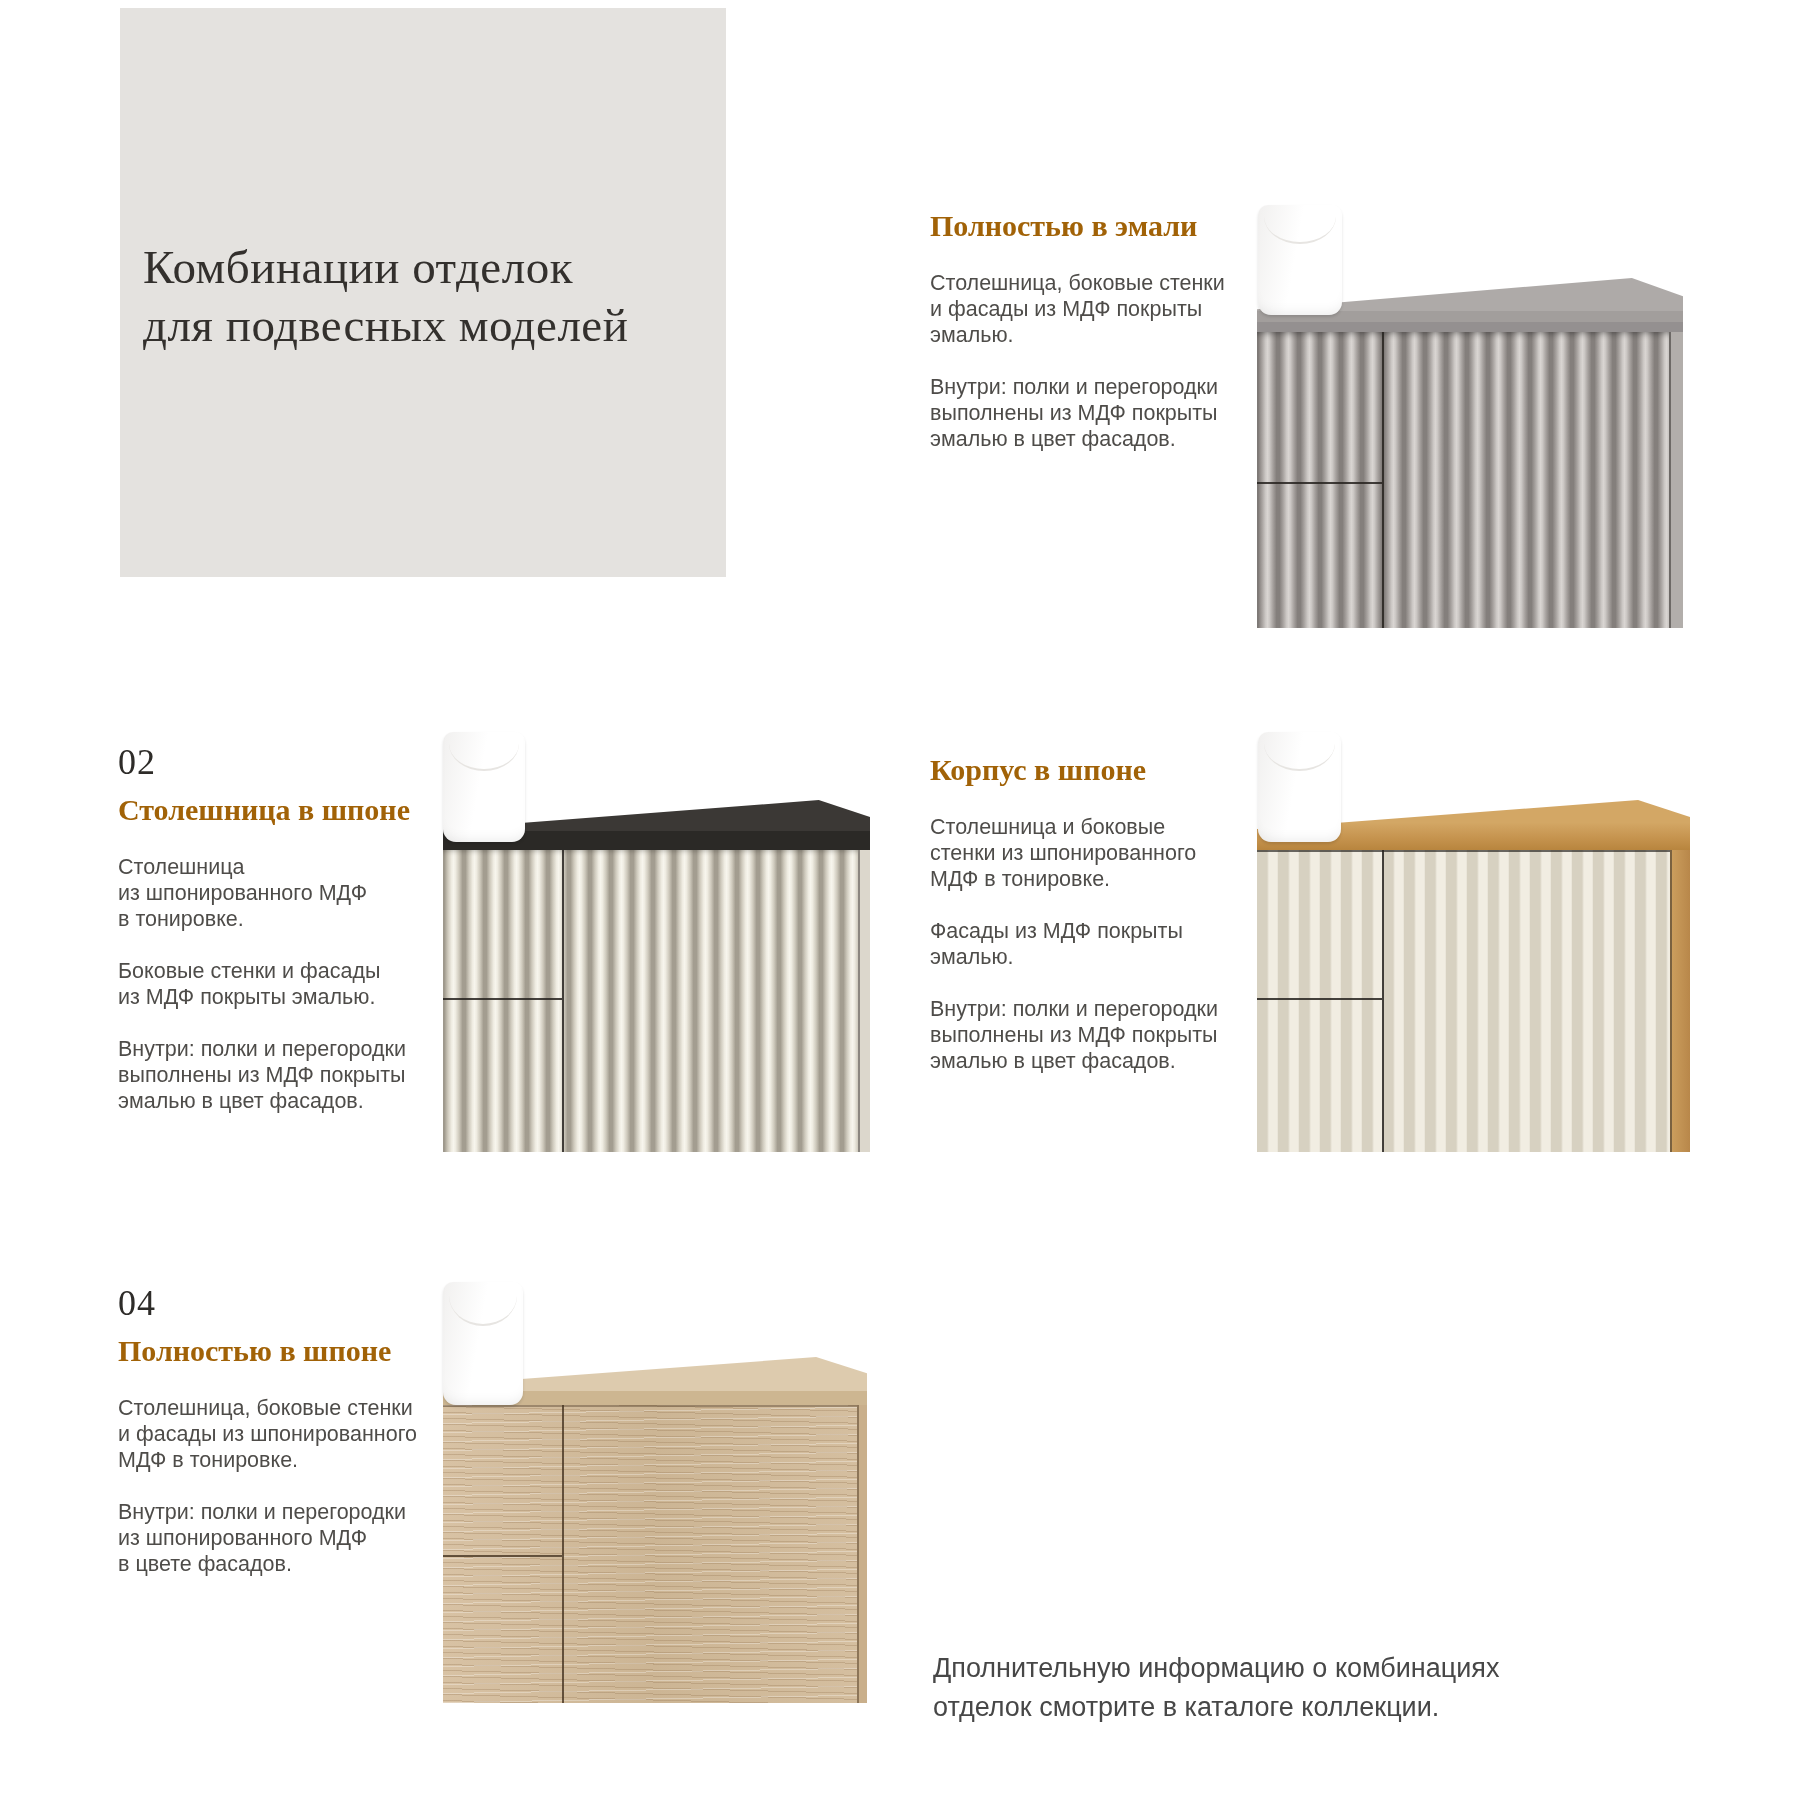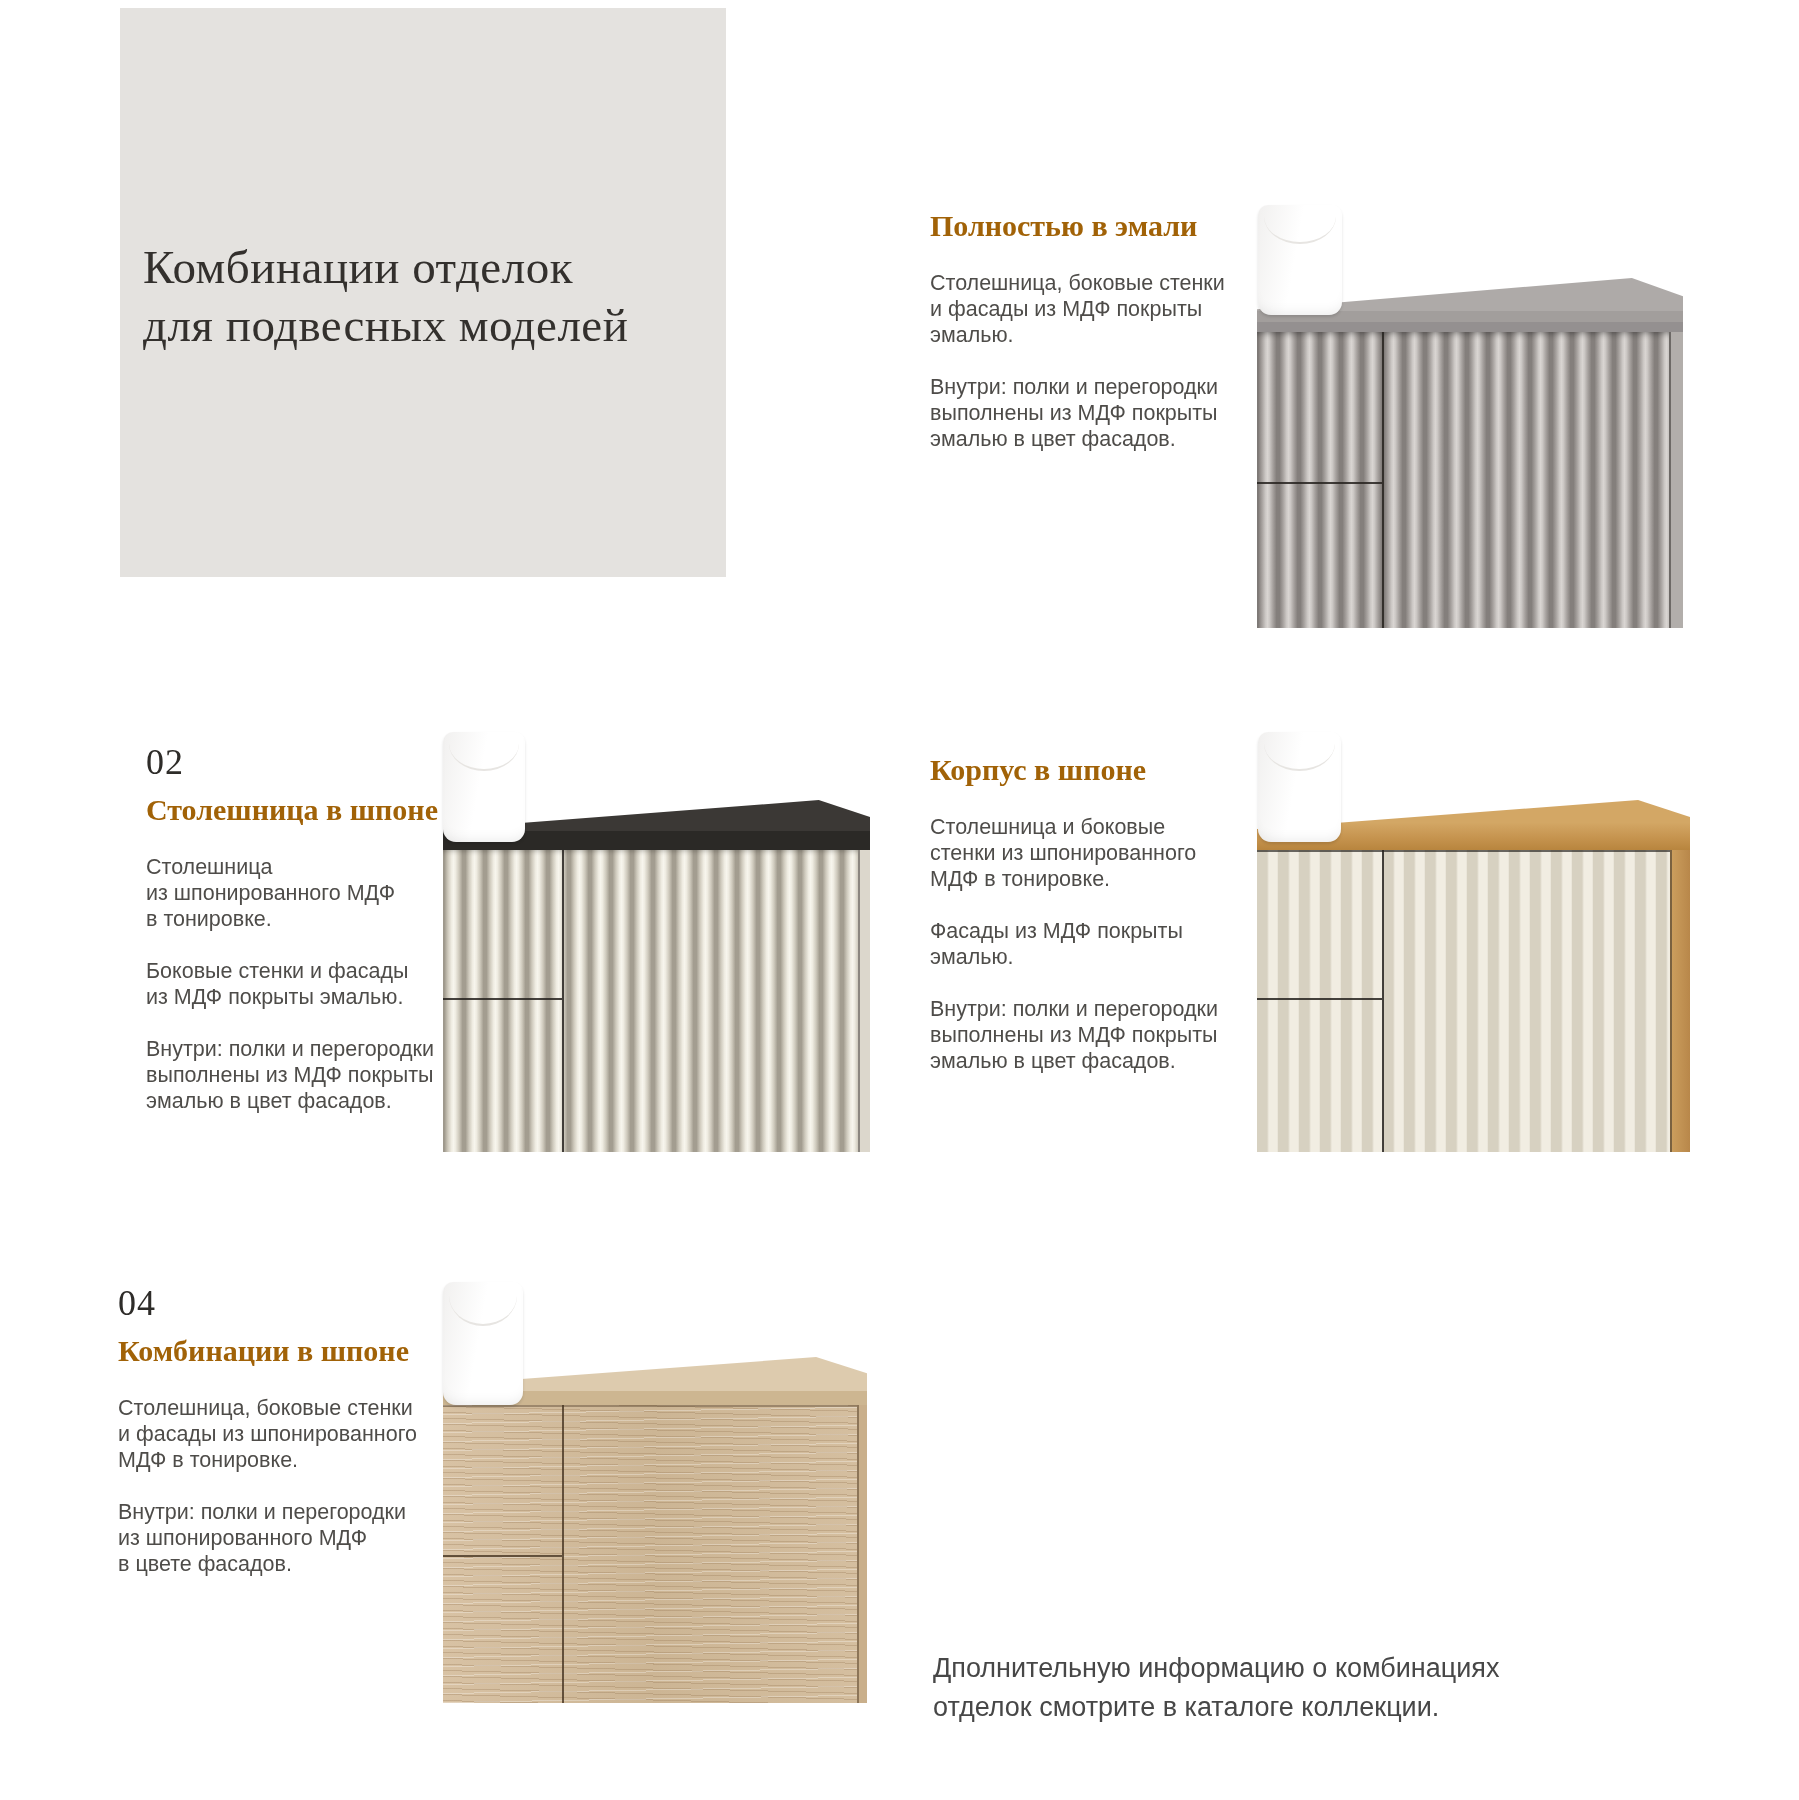--- a/index.html
+++ b/index.html
@@ -9,21 +9,21 @@
   
   .title-box{position:absolute;left:120px;top:8px;width:606px;height:569px;background:#e4e2df;}
   .page-title{position:absolute;left:23px;top:230px;width:720px;
               font-family:"Liberation Serif",serif;font-weight:500;
               font-size:47px;line-height:58px;letter-spacing:.5px;color:#33302d;
               white-space:pre-line;}
 
   
   .sec{position:absolute;width:335px;}
   .sec-01{left:930px;top:198px;}
-  .sec-02{left:118px;top:742px;margin-left:28px;}
+  .sec-02{left:118px;top:742px;}
   .sec-03{left:930px;top:742px;}
   .sec-04{left:118px;top:1283px;}
   .num{font-family:"Liberation Serif",serif;font-size:36px;line-height:40px;color:#2e2c29;letter-spacing:1px;}
   .head{font-family:"Liberation Serif",serif;font-weight:600;font-size:30px;line-height:36px;
         color:#a16207;margin-top:10px;}
   .para{font-size:21.5px;line-height:26px;color:#4e4c49;margin-top:26px;white-space:pre-line;}
 
   
   .footer-note{position:absolute;right:106px;top:1608px;width:760px;
                font-size:27px;line-height:39px;color:#474747;white-space:pre-line;margin-top:41px;}
@@ -136,21 +136,21 @@
 МДФ в тонировке.</div>
     <div class="para">Фасады из МДФ покрыты
 эмалью.</div>
     <div class="para">Внутри: полки и перегородки
 выполнены из МДФ покрыты
 эмалью в цвет фасадов.</div>
   </div>
 
   <div class="sec sec-04">
     <div class="num">04</div>
-    <div class="head">Комбинации в шпоне</div>
+    <div class="head">Полностью в шпоне</div>
     <div class="para">Столешница, боковые стенки
 и фасады из шпонированного
 МДФ в тонировке.</div>
     <div class="para">Внутри: полки и перегородки
 из шпонированного МДФ
 в цвете фасадов.</div>
   </div>
 
   <div class="vanity v1">
     <div class="slab"></div>

